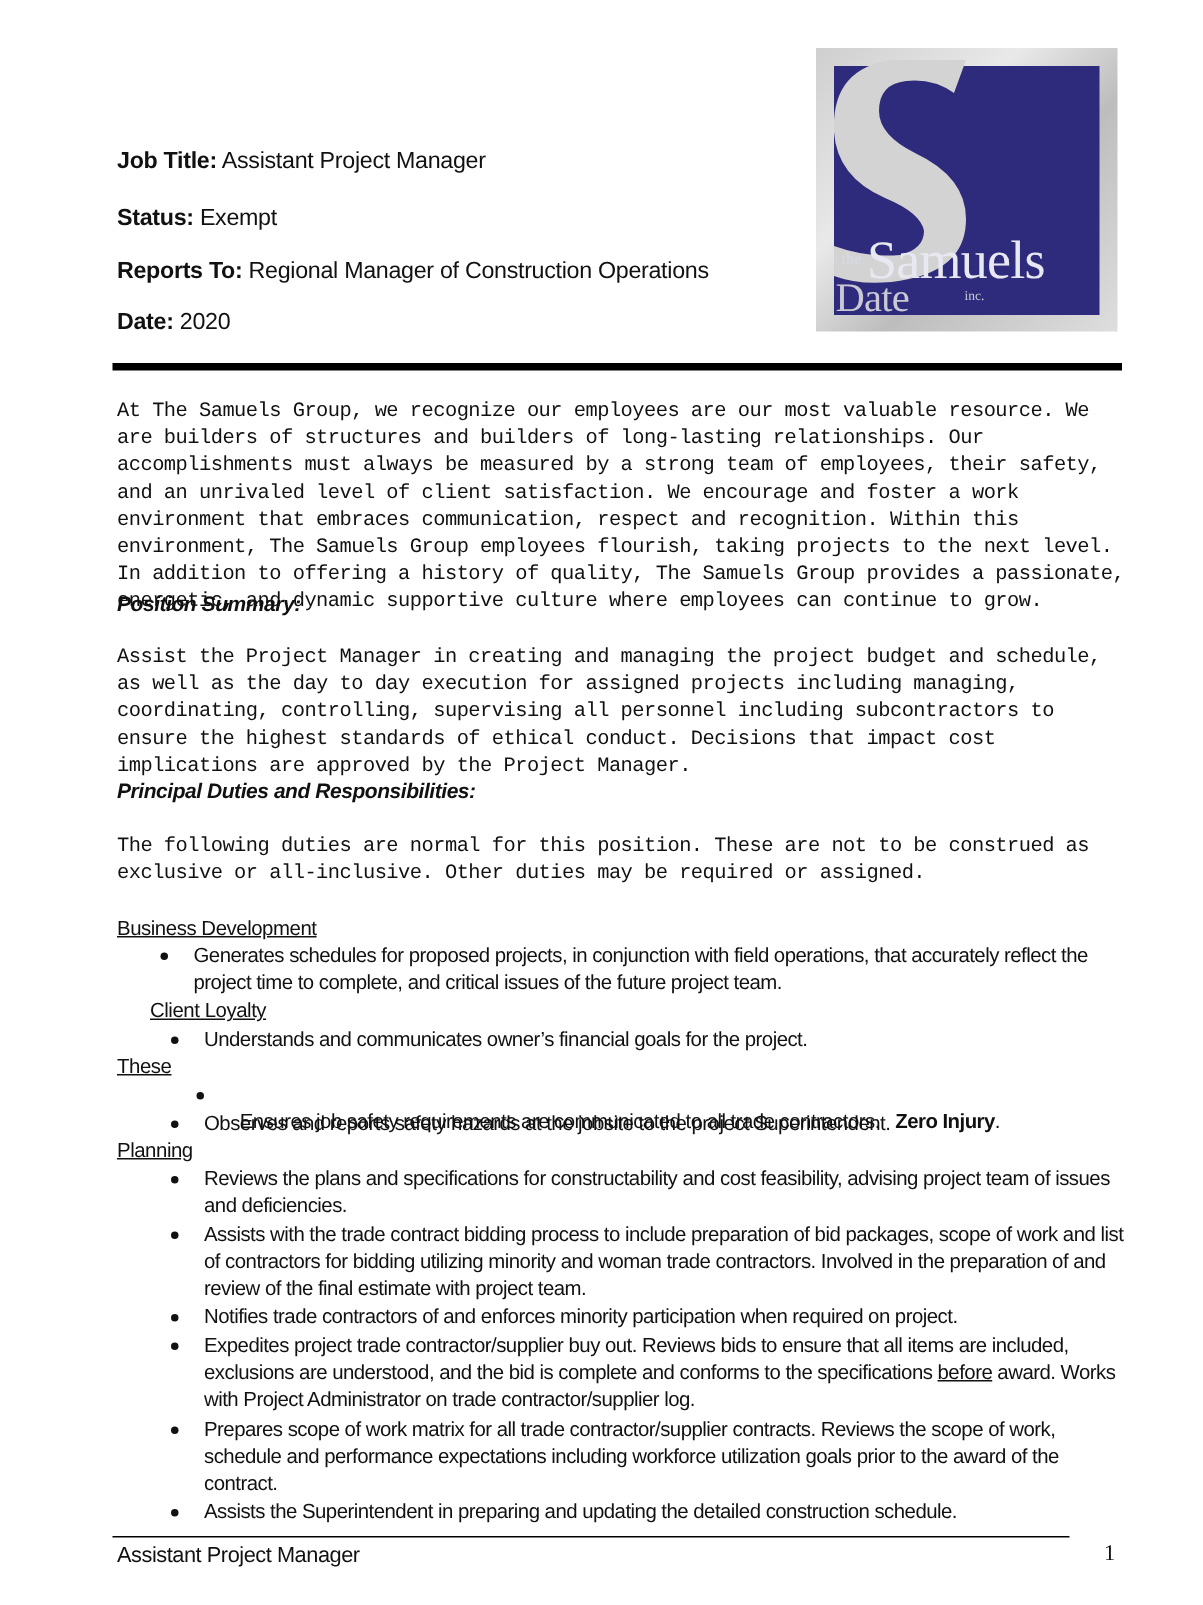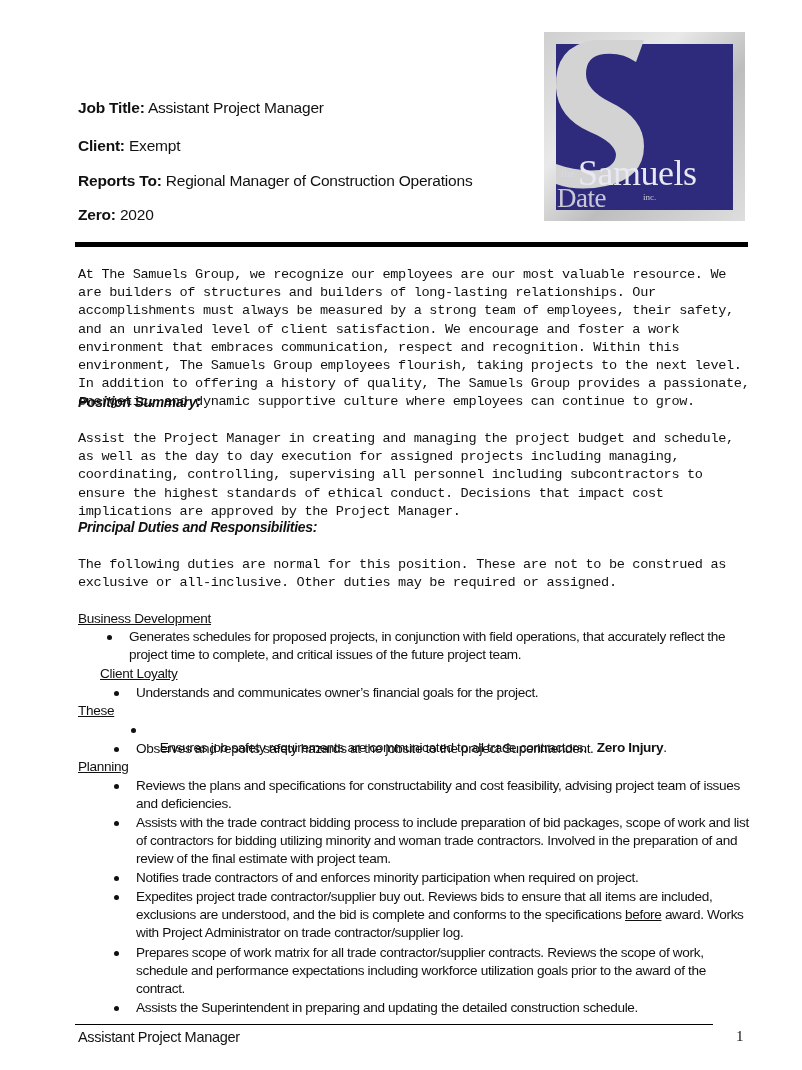--- a/index.html
+++ b/index.html
@@ -35,29 +35,29 @@
   u { text-decoration:underline; }
 </style>
 </head>
 <body>
 
 <div class="field" style="top:99px;">
   <b>Job Title:</b>
   <span>Assistant Project Manager</span>
 </div>
 <div class="field" style="top:137px;">
-  <b>Client:</b>
+  <b>Status:</b>
   <span>Exempt</span>
 </div>
 <div class="field" style="top:172px;">
   <b>Reports To:</b>
   <span>Regional Manager of Construction Operations</span>
 </div>
 <div class="field" style="top:206px;">
-  <b>Zero:</b>
+  <b>Date:</b>
   <span>2020</span>
 </div>
 
 <div class="logo">
   <div class="navy"></div>
   <svg width="201" height="189" viewBox="0 0 201 189">
 
     <path d="M12 12 L100 12 Q88 28 72 22 Q50 14 40 32 Q32 50 60 68 Q96 88 92 120 Q86 145 60 140 L12 140 Z" fill="#2f2b7c"></path>
     <path d="M108 12 L12 12 L12 60 Q18 30 50 24 Q70 20 78 36 L96 20 Z" fill="#d8d8d8" opacity="0"></path>
     <path d="M12 60 Q12 30 45 22 Q80 16 96 34 L96 12 L12 12 Z" fill="#2f2b7c"></path>

